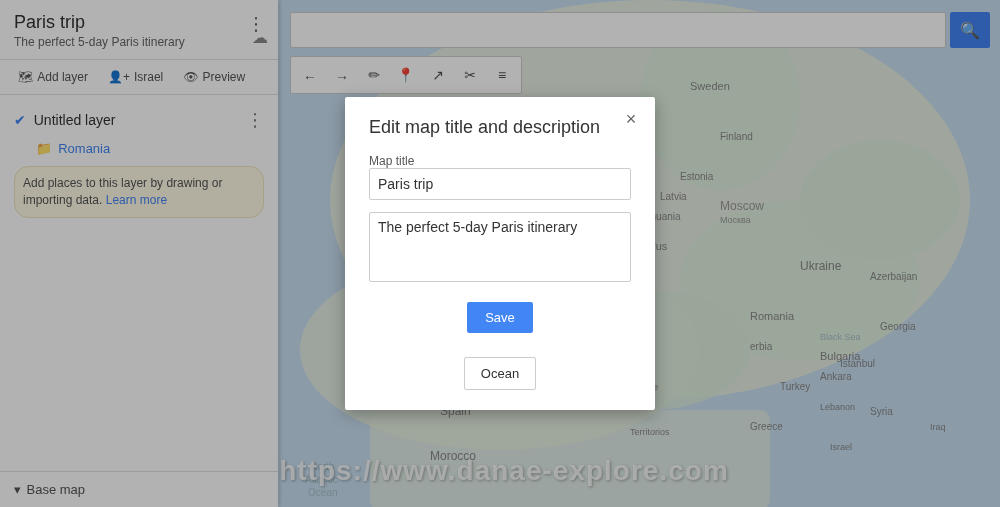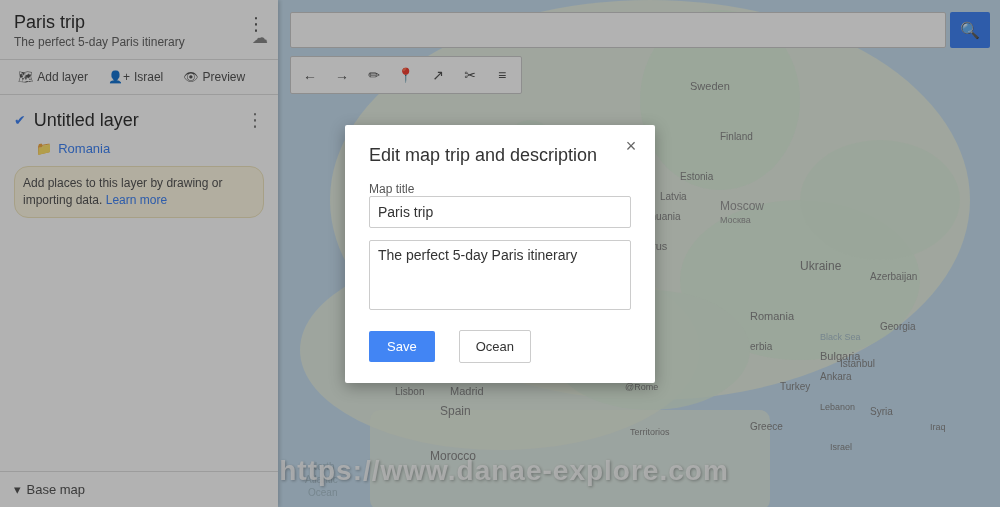--- a/index.html
+++ b/index.html
@@ -176,21 +176,21 @@
       gap: 8px;
       position: relative;
     }
 
     #layer-checkbox {
       color: #4285f4;
       font-size: 14px;
     }
 
     #layer-name {
-      font-size: 18px;
+      font-size: 14px;
       color: #333;
       flex: 1;
     }
 
     #layer-menu {
       font-size: 18px;
       color: #777;
       cursor: pointer;
     }
 
@@ -326,20 +326,21 @@
       outline: none;
       color: #333;
       font-family: Arial, sans-serif;
     }
 
     #modal-actions {
       display: flex;
       gap: 24px;
       margin-top: 16px;
       align-items: center;
+      flex-direction: column;
     }
 
     #save-btn {
       background: #4285f4;
       color: #fff;
       border: none;
       border-radius: 2px;
       padding: 8px 18px;
       font-size: 13px;
       cursor: pointer;
@@ -481,21 +482,21 @@
     <span>Base map</span>
   </div>
 </div>
 
 <div id="watermark">https://www.danae-explore.com</div>
 
 <div id="modal-overlay">
   <div id="modal">
     <button id="modal-close">×</button>
     
-    <div id="modal-title">Edit map trip and description</div>
+    <div id="modal-title">Edit map title and description</div>
     
     <div id="modal-map-title-label">Map title</div>
     <input id="modal-map-title-input" type="text" value="Paris trip" style="">
     
     <textarea id="modal-desc-input" style="">The perfect 5-day Paris itinerary</textarea>
     
     <div id="modal-actions">
       <button id="save-btn">Save</button>
       <button id="cancel-btn">Ocean</button>
     </div>

